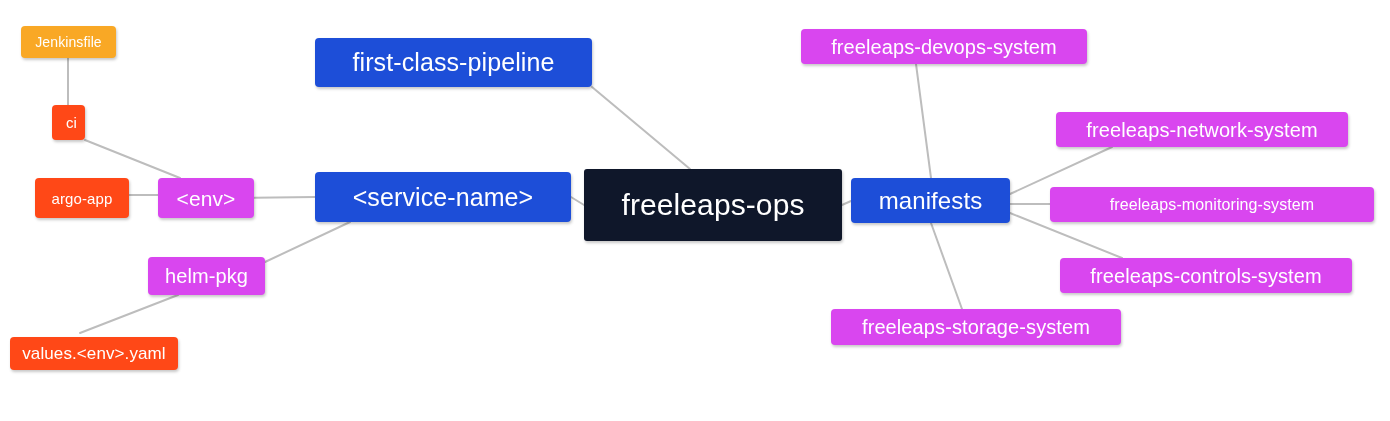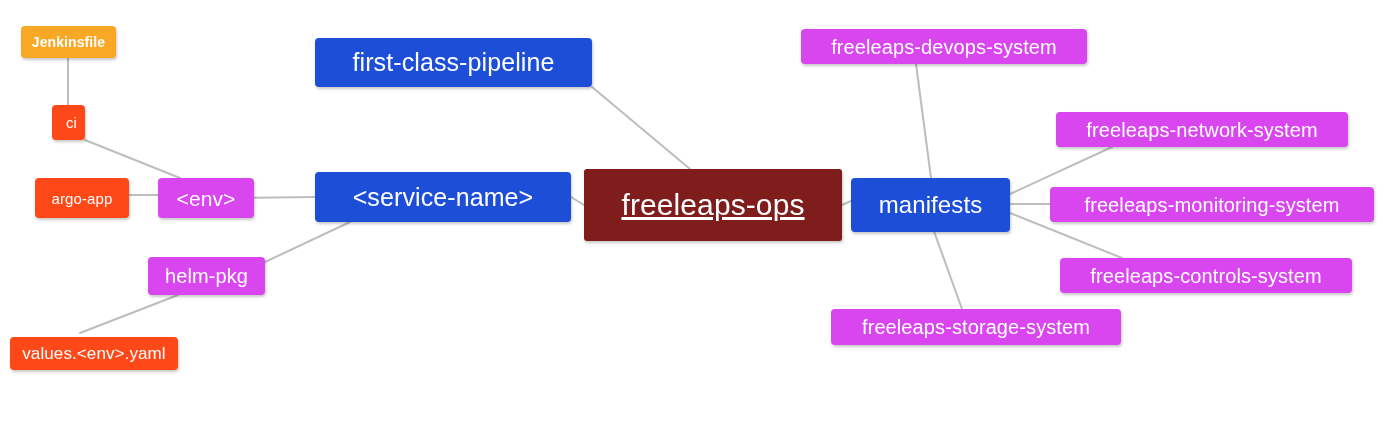--- a/index.html
+++ b/index.html
@@ -35,23 +35,22 @@
     box-sizing: border-box;
     border-radius: 4px;
     color: #ffffff;
     white-space: nowrap;
     line-height: 1;
     letter-spacing: 0.1px;
     box-shadow: 1px 2px 3px rgba(0,0,0,0.22);
     z-index: 2;
   }
   .node.root {
-    background: #7f1d1d;
+    background: #0f172a;
     border-radius: 3px;
-    text-decoration: underline;
   }
   .node.blue   { background: #1d4ed8; }
   .node.green  { background: #d946ef; }
   .node.orange { background: #f9a825; }
   .node.red    { background: #ff4817; }
 </style>
 </head>
 <body>
 
 <div id="mindmap">
@@ -67,27 +66,27 @@
       <line x1="178" y1="295" x2="80" y2="333" stroke="#bdbdbd" stroke-width="2" stroke-linecap="round"></line>
       <line x1="931" y1="178" x2="916" y2="64" stroke="#bdbdbd" stroke-width="2" stroke-linecap="round"></line>
       <line x1="1010" y1="194" x2="1112" y2="147" stroke="#bdbdbd" stroke-width="2" stroke-linecap="round"></line>
       <line x1="1010" y1="204" x2="1050" y2="204" stroke="#bdbdbd" stroke-width="2" stroke-linecap="round"></line>
       <line x1="1010" y1="213" x2="1122" y2="258" stroke="#bdbdbd" stroke-width="2" stroke-linecap="round"></line>
       <line x1="931" y1="223" x2="962" y2="309" stroke="#bdbdbd" stroke-width="2" stroke-linecap="round"></line>
     </svg>
   <div id="node-layer">
       <div class="node root" style="left: 584px; top: 169px; width: 258px; height: 72px; font-size: 30px;">freeleaps-ops</div>
       <div class="node blue" style="left: 315px; top: 172px; width: 256px; height: 50px; font-size: 25px;">&lt;service-name&gt;</div>
-      <div class="node blue" style="left: 851px; top: 178px; width: 159px; height: 54px; font-size: 24px;">manifests</div>
+      <div class="node blue" style="left: 851px; top: 178px; width: 159px; height: 45px; font-size: 24px;">manifests</div>
       <div class="node blue" style="left: 315px; top: 38px; width: 277px; height: 49px; font-size: 25px;">first-class-pipeline</div>
       <div class="node green" style="left: 158px; top: 178px; width: 96px; height: 40px; font-size: 21px;">&lt;env&gt;</div>
       <div class="node green" style="left: 148px; top: 257px; width: 117px; height: 38px; font-size: 20px;">helm-pkg</div>
       <div class="node red" style="left: 52px; top: 105px; width: 33px; height: 35px; font-size: 15px; padding-left: 6px;">ci</div>
       <div class="node red" style="left: 35px; top: 178px; width: 94px; height: 40px; font-size: 15px;">argo-app</div>
-      <div class="node orange" style="left: 21px; top: 26px; width: 95px; height: 32px; font-size: 14px; font-weight: bold;">Jenkinsfile</div>
+      <div class="node orange" style="left: 21px; top: 26px; width: 95px; height: 32px; font-size: 14px;">Jenkinsfile</div>
       <div class="node red" style="left: 10px; top: 337px; width: 168px; height: 33px; font-size: 17px;">values.&lt;env&gt;.yaml</div>
       <div class="node green" style="left: 801px; top: 29px; width: 286px; height: 35px; font-size: 20px;">freeleaps-devops-system</div>
       <div class="node green" style="left: 1056px; top: 112px; width: 292px; height: 35px; font-size: 20px;">freeleaps-network-system</div>
-      <div class="node green" style="left: 1050px; top: 187px; width: 324px; height: 35px; font-size: 20px;">freeleaps-monitoring-system</div>
+      <div class="node green" style="left: 1050px; top: 187px; width: 324px; height: 35px; font-size: 16px;">freeleaps-monitoring-system</div>
       <div class="node green" style="left: 1060px; top: 258px; width: 292px; height: 35px; font-size: 20px;">freeleaps-controls-system</div>
       <div class="node green" style="left: 815px; top: 309px; width: 290px; height: 36px; font-size: 20px; margin-left: 16px;">freeleaps-storage-system</div>
     </div>
 </div>
 
 </body></html>

